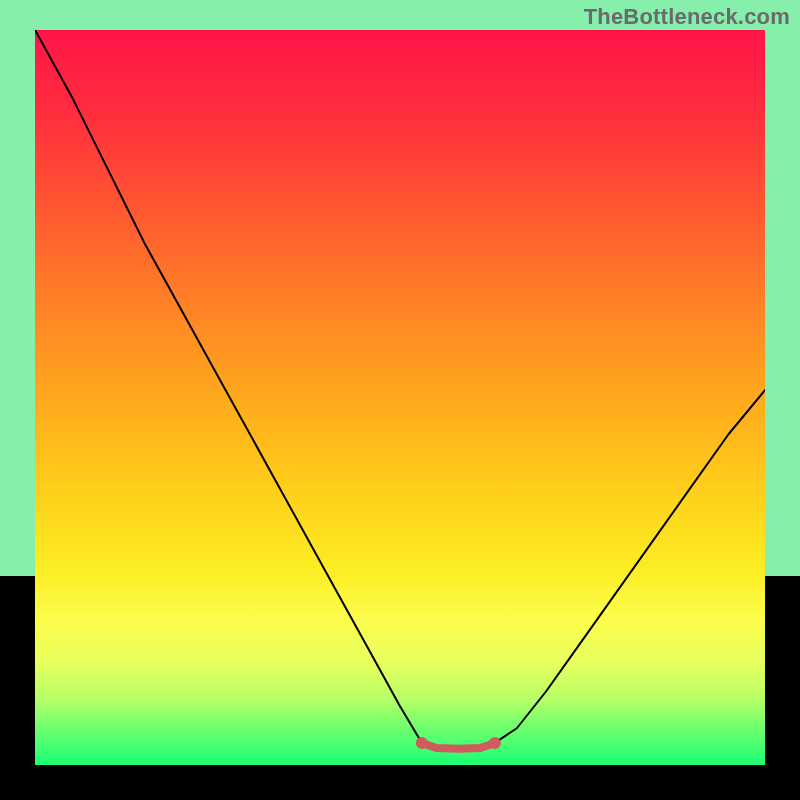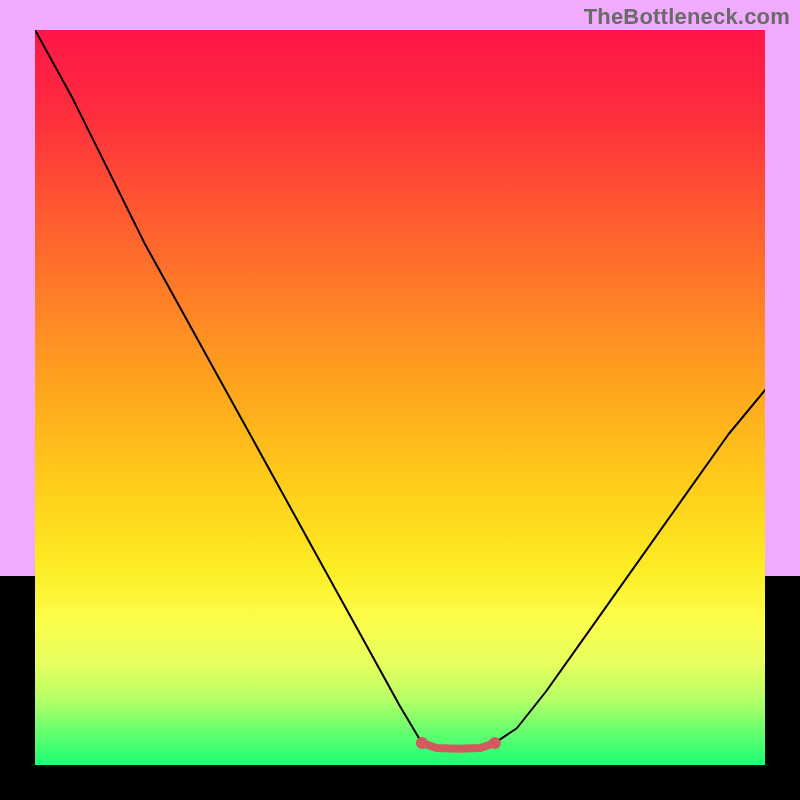--- a/index.html
+++ b/index.html
@@ -8,21 +8,21 @@
     width: 800px;
     height: 800px;
     background: #000000;
     overflow: hidden;
     font-family: Arial, Helvetica, sans-serif;
   }
   .frame {
     position: relative;
     width: 800px;
     height: 576px;
-    background: #f0abfc;
+    background: #86efac;
   }
   .watermark {
     position: absolute;
     top: 4px;
     right: 10px;
     color: #6a6a6a;
     font-size: 22px;
     font-weight: 600;
     letter-spacing: 0.2px;
     z-index: 5;

